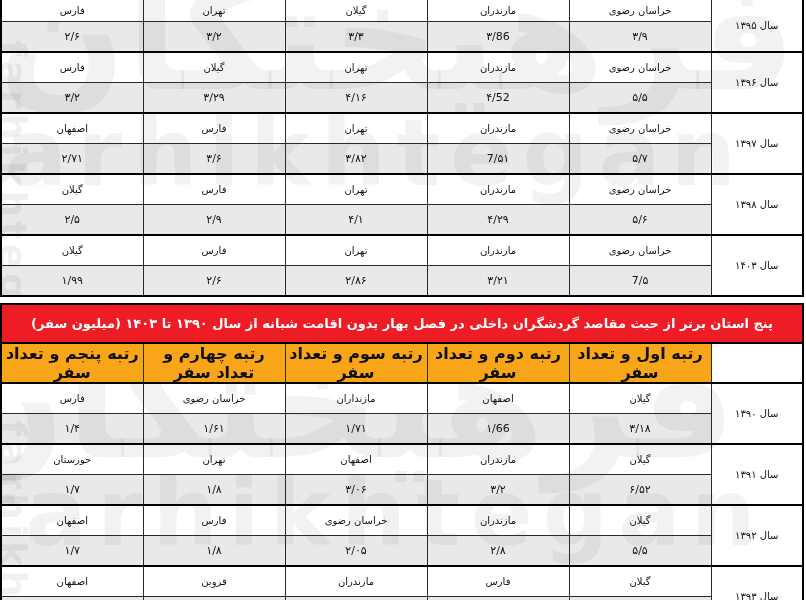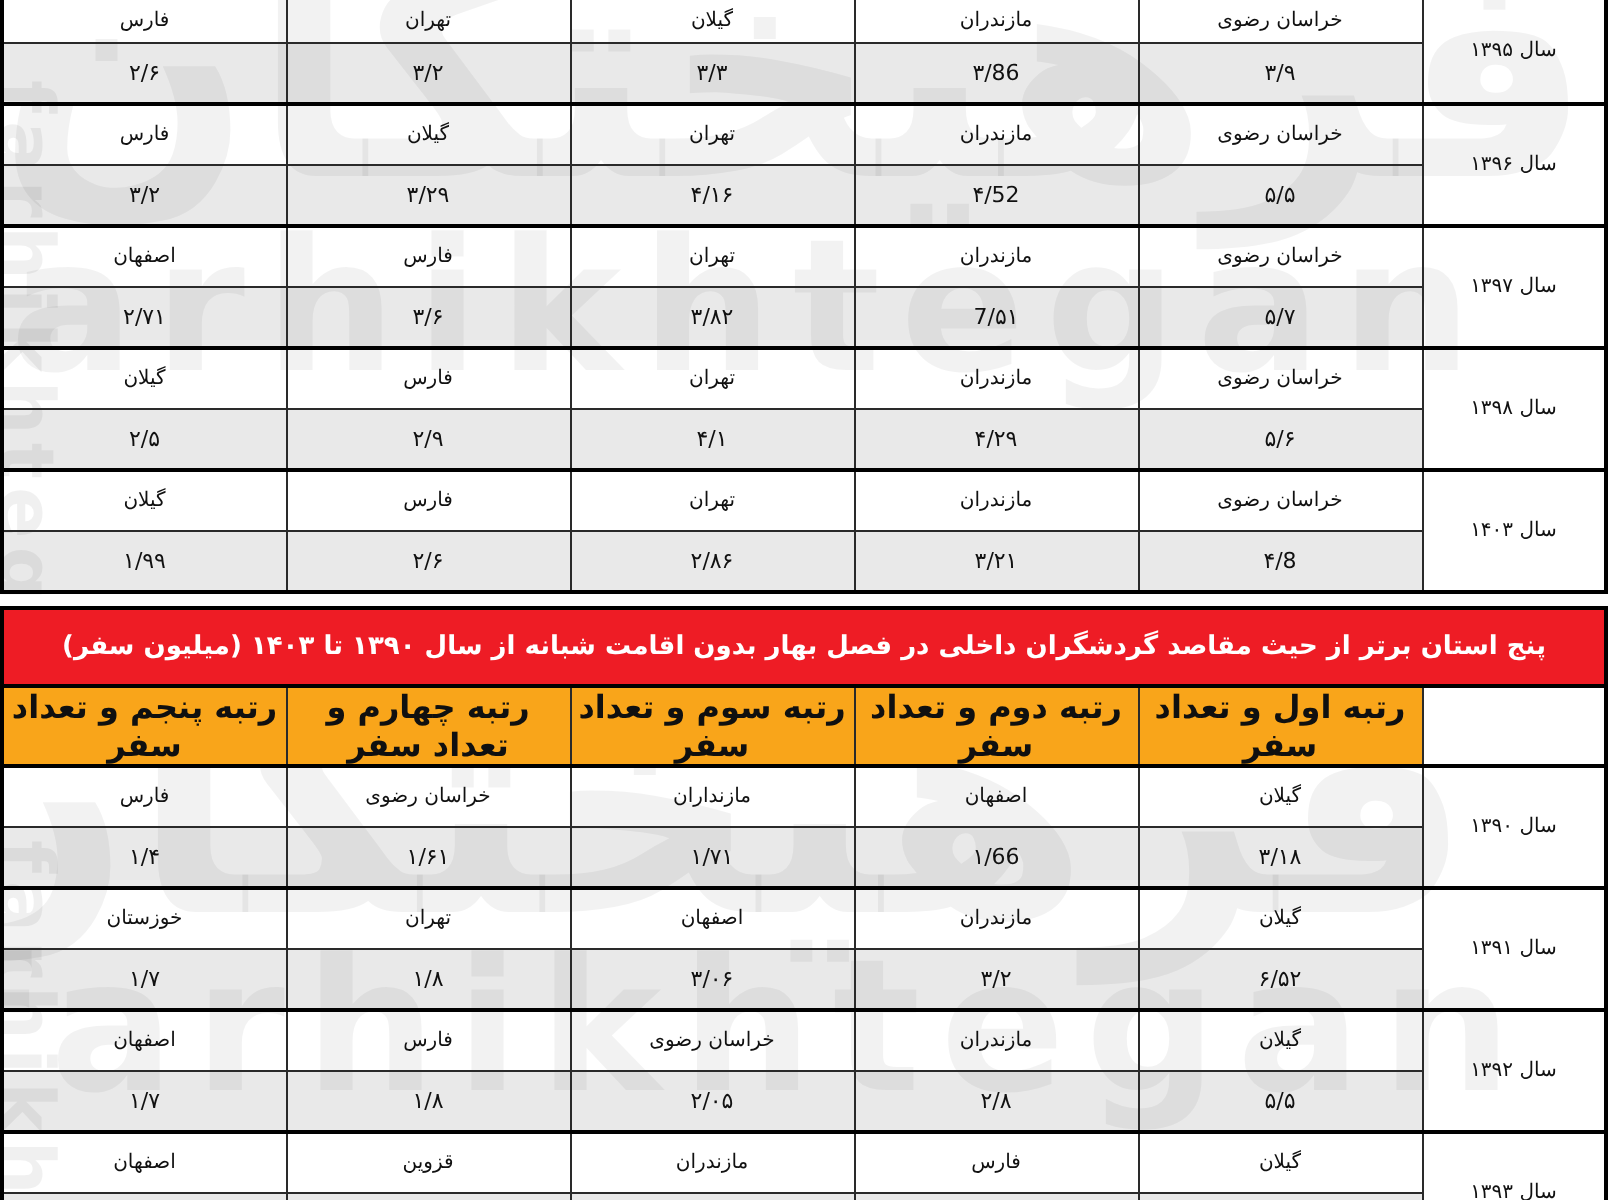--- a/index.html
+++ b/index.html
@@ -139,21 +139,21 @@
 
       <tr class="name-row">
         <td class="year-cell" rowspan="2">سال ۱۴۰۳</td>
         <td>خراسان رضوی</td>
         <td>مازندران</td>
         <td>تهران</td>
         <td>فارس</td>
         <td>گیلان</td>
       </tr>
       <tr class="value-row">
-        <td>۴/8</td>
+        <td>7/۵</td>
         <td>۳/۲۱</td>
         <td>۲/۸۶</td>
         <td>۲/۶</td>
         <td>۱/۹۹</td>
       </tr>
     </tbody>
   </table>
   </div>
 
   <div class="tbl-wrap tbl-bottom">

